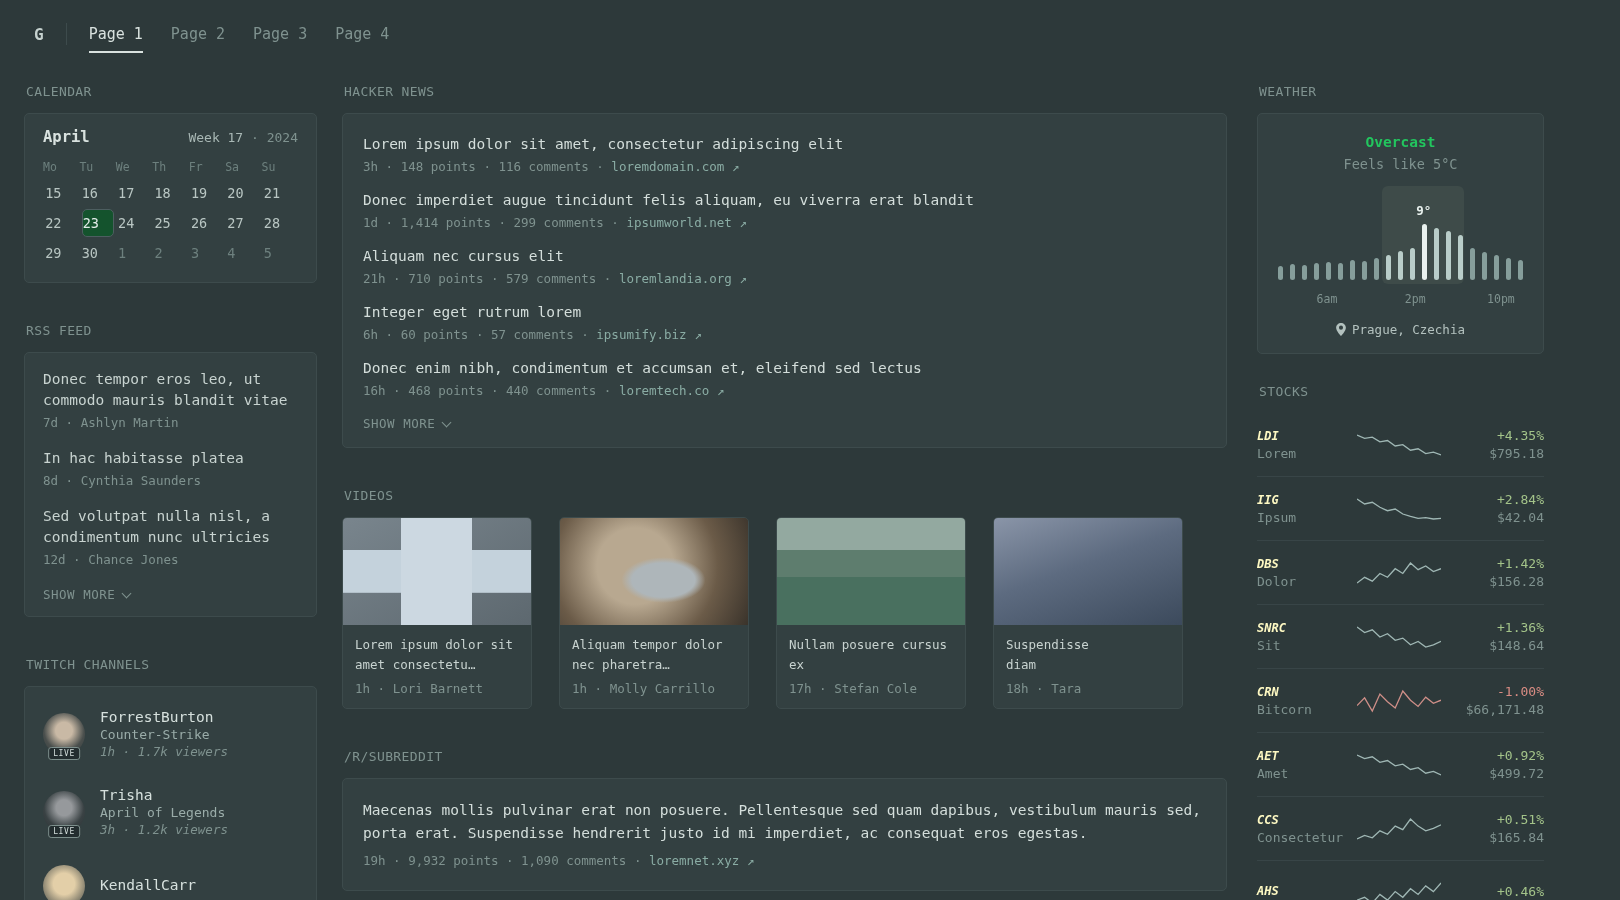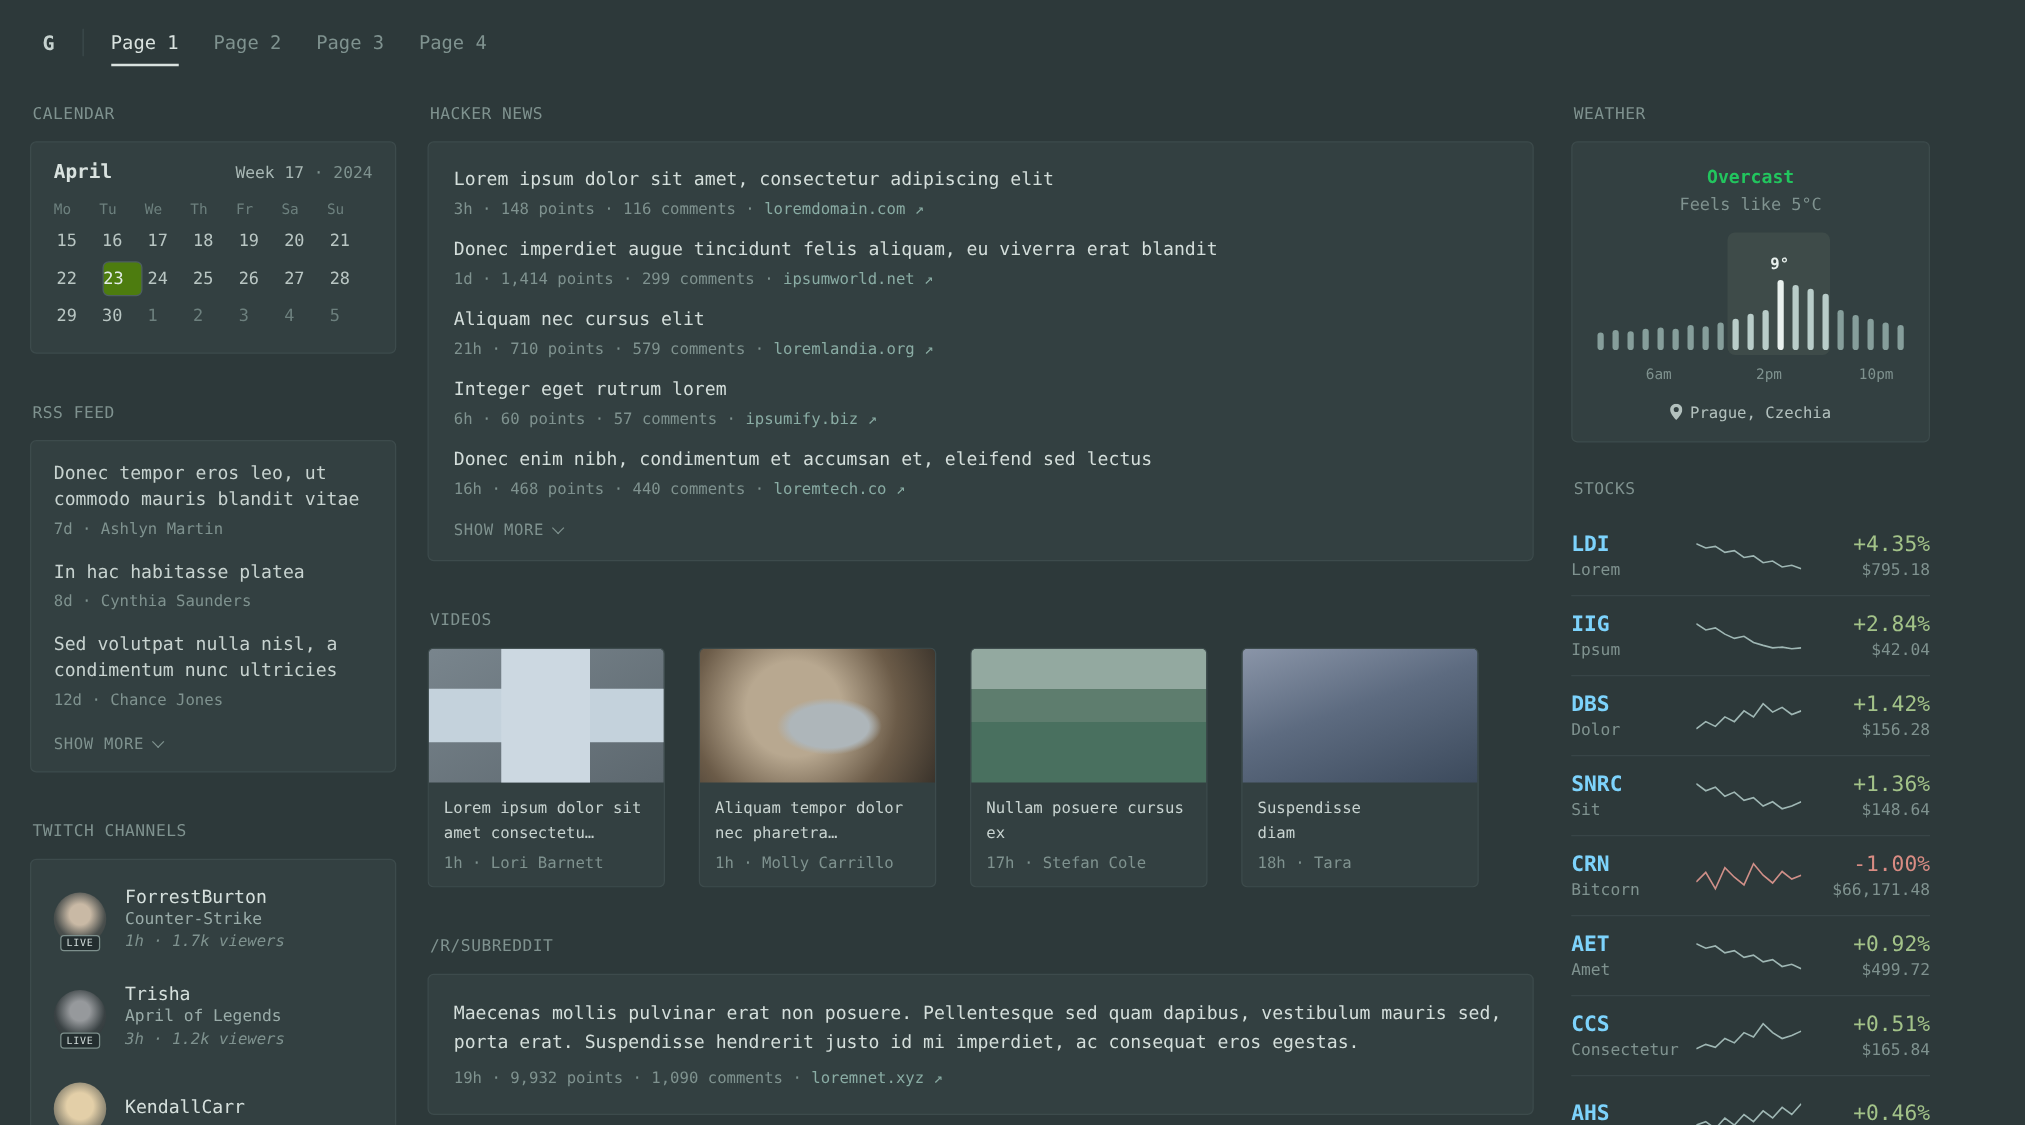--- a/index.html
+++ b/index.html
@@ -33,21 +33,21 @@
   
   .calendar-card { padding:14px 18px 14px; }
   .cal-head { display:flex; justify-content:space-between; align-items:baseline; }
   .cal-month { font-size:15.5px; font-weight:bold; color:#d9e2df; }
   .cal-week { font-size:13px; color:#a9b8b5; }
   .cal-week .dim2 { color:#7f928f; }
   .cal-grid { display:grid; grid-template-columns:repeat(7,1fr); text-align:left; }
   .cal-weekdays { margin-top:14px; font-size:11.5px; color:#6d807e; }
   .cal-days { margin-top:4px; }
   .cal-days span { display:block; width:32px; height:28px; line-height:28px; margin:1px auto; font-size:13.5px; color:#b9c6c3; border-radius:5px; }
-  .cal-days span.sel { background:#4d7c0f; border:1px solid #4d5e60; line-height:26px; color:#e3ece9; }
+  .cal-days span.sel { background:#14532d; border:1px solid #4d5e60; line-height:26px; color:#e3ece9; }
   .cal-days span.dim { color:#6d807e; }
 
   
   .rss-card { padding:16px 18px 14px; }
   .rss-item { margin-bottom:18px; }
   .rss-title { font-size:14.5px; line-height:21px; color:#c8d3d0; display:block; }
   .meta { font-size:12.5px; color:#7f928f; margin-top:4px; }
   .show-more { display:inline-flex; align-items:center; font-size:12.5px; letter-spacing:0.5px; color:#7f928f; cursor:pointer; margin-top:2px; }
   .chev { width:7px; height:7px; border-right:1.5px solid #7f928f; border-bottom:1.5px solid #7f928f; transform:rotate(45deg); display:inline-block; margin:-3px 0 0 8px; }
 
@@ -107,27 +107,27 @@
   .wpeak { position:absolute; bottom:62px; transform:translateX(-50%); font-size:12.5px; font-weight:bold; color:#e9f1ee; }
   .whours { position:relative; height:14px; margin-top:12px; }
   .whours span { position:absolute; transform:translateX(-50%); font-size:11.5px; color:#7f928f; }
   .wh0 { left:20%; } .wh1 { left:56%; } .wh2 { left:91%; }
   .w-loc { margin-top:16px; display:flex; justify-content:center; align-items:center; gap:6px; font-size:12.5px; color:#b3c1be; }
   .pin-icon { color:#b3c1be; display:inline-flex; }
 
   
   .stock-row { display:flex; align-items:center; height:64px; border-bottom:1px solid #384547; cursor:pointer; }
   .stock-left { width:92px; }
-  .stock-sym { font-size:17px; font-weight:bold; color:#7dd3fc; }
+  .stock-sym { font-size:12px; font-weight:bold; color:#fef9c3;font-style:italic; }
   .stock-name { font-size:13px; color:#7f928f; margin-top:3px; }
   .stock-spark { flex:1; display:flex; justify-content:center; }
   .spark polyline { stroke:#9fb7b4; stroke-width:1.3; }
   .stock-row.neg .spark polyline { stroke:#cf8f88; }
   .stock-right { width:96px; text-align:right; }
-  .stock-change { font-size:17px; color:#a3c389; }
+  .stock-change { font-size:13px; color:#a3c389; }
   .stock-row.neg .stock-change { color:#d98c83; }
   .stock-price { font-size:13px; color:#7f928f; margin-top:3px; }
 </style>
 </head>
 <body>
 
 <div class="header">
   <div class="logo">G</div>
   <div class="header-divider"></div>
   <nav class="tabs">

